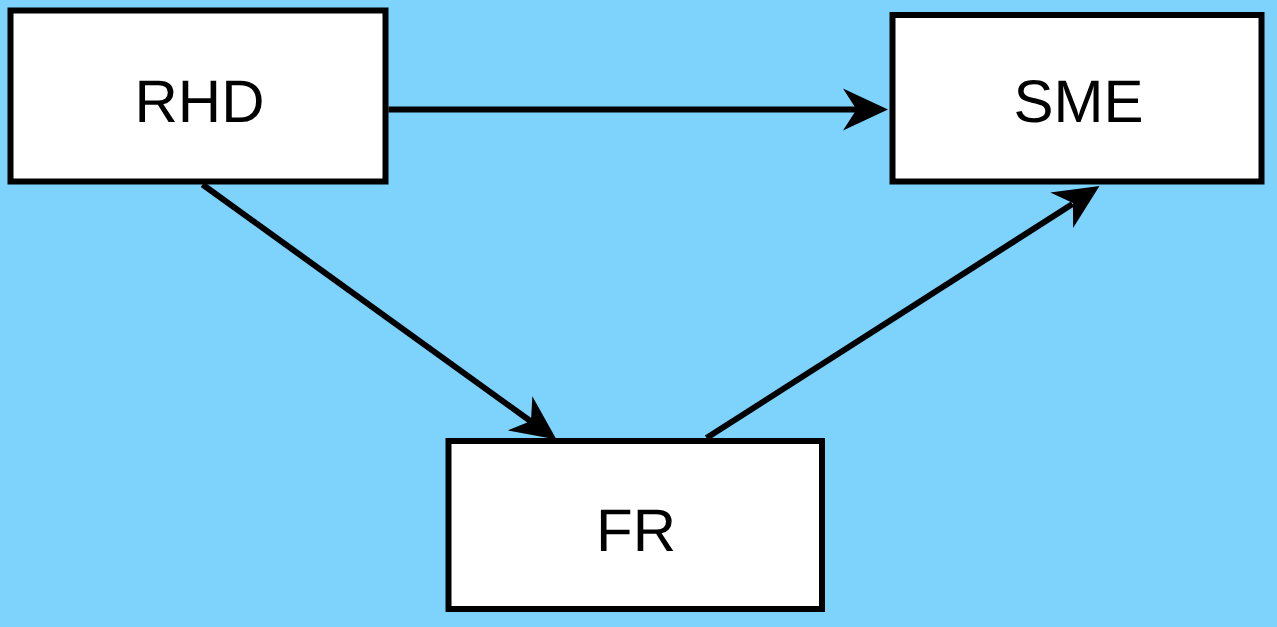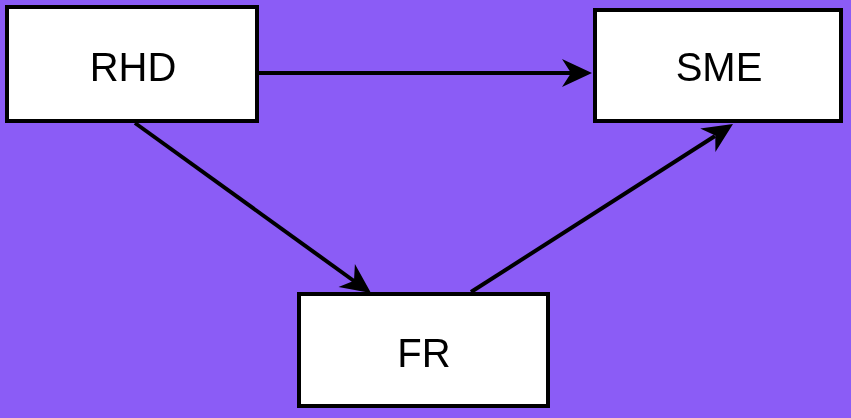--- a/index.html
+++ b/index.html
@@ -7,21 +7,21 @@
     padding: 0;
     background: #ffffff;
     width: 851px;
     height: 418px;
     overflow: hidden;
   }
   .diagram-wrap {
     position: relative;
     width: 851px;
     height: 418px;
-    background: #8b5cf6;
+    background: #7dd3fc;
   }
   svg {
     display: block;
   }
   .node-rect {
     fill: #ffffff;
     stroke: #000000;
     stroke-width: 4;
   }
   .edge-line {

